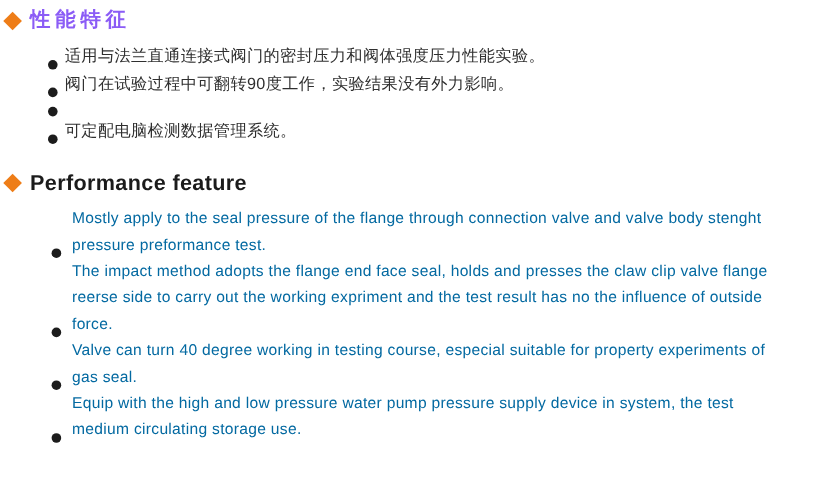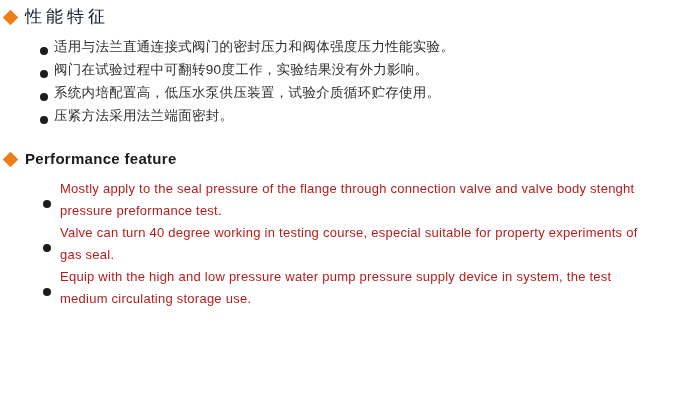--- a/index.html
+++ b/index.html
@@ -17,37 +17,37 @@
     gap: 9px;
   }
   .diamond {
     width: 11px; height: 11px;
     background: #EE7D18;
     transform: rotate(45deg);
     flex: 0 0 auto;
   }
   .title-cn {
     font-size: 17px;
-    font-weight: normal;
-    color: #0f172a;
+    font-weight: bold;
+    color: #8b5cf6;
     letter-spacing: 4px;
     line-height: 22px;
   }
   .title-en {
-    font-size: 15px;
+    font-size: 18px;
     font-weight: bold;
     color: #1b1b1b;
     letter-spacing: 0.3px;
     line-height: 22px;
   }
 
   ul.feature-list { list-style: none; }
   ul.feature-list li {
     display: flex;
-    align-items: center;
+    align-items: flex-end;
   }
   .dot {
     width: 8px; height: 8px;
     border-radius: 50%;
     background: #1c1c1c;
     flex: 0 0 auto;
   }
 
   .list-cn { margin: 7px 0 0 35px; }
   .list-cn li {
@@ -55,21 +55,21 @@
     color: #2f2f2f;
     line-height: 23px;
     letter-spacing: 0.3px;
   }
   .list-cn .dot { margin: 8px 6px 0 0; }
 
   .section-en { margin-top: 21px; }
   .list-en { margin: 8px 0 0 38px; }
   .list-en li {
     font-size: 13px;
-    color: #b91c1c;
+    color: #0369a1;
     line-height: 22px;
     letter-spacing: 0.25px;
   }
   .list-en .dot { margin: 7px 0 0 0; }
   .list-en .item-text { max-width: 600px; padding-left: 9px; }
 </style>
 </head>
 <body>
 
 <div class="page">
@@ -83,41 +83,44 @@
       <li>
         <span class="dot"></span>
         <span class="item-text">适用与法兰直通连接式阀门的密封压力和阀体强度压力性能实验。</span>
       </li>
       <li>
         <span class="dot"></span>
         <span class="item-text">阀门在试验过程中可翻转90度工作，实验结果没有外力影响。</span>
       </li>
       <li>
         <span class="dot"></span>
-        <span class="item-text">系统内培配置高，低压水泵供压装置，试验介质循环贮存使用。</span>
       </li>
       <li>
         <span class="dot"></span>
-        <span class="item-text">压紧方法采用法兰端面密封。</span>
+        <span class="item-text">可定配电脑检测数据管理系统。</span>
       </li>
     </ul>
   </div>
 
   <div class="section-en">
     <div class="section-header">
       <span class="diamond"></span>
       <span class="title-en">Performance feature</span>
     </div>
     <ul class="feature-list list-en">
       <li>
         <span class="dot"></span>
         <span class="item-text">Mostly apply to the seal pressure of the flange through connection valve and valve body stenght pressure preformance test.</span>
       </li>
       <li>
         <span class="dot"></span>
+        <span class="item-text">The impact method adopts the flange end face seal, holds and presses the claw clip valve flange reerse side to carry out the working expriment and the test result has no the influence of outside force.</span>
+      </li>
+      <li>
+        <span class="dot"></span>
         <span class="item-text">Valve can turn 40 degree working in testing course, especial suitable for property experiments of gas seal.</span>
       </li>
       <li>
         <span class="dot"></span>
         <span class="item-text">Equip with the high and low pressure water pump pressure supply device in system, the test medium circulating storage use.</span>
       </li>
 
     </ul>
   </div>
 

